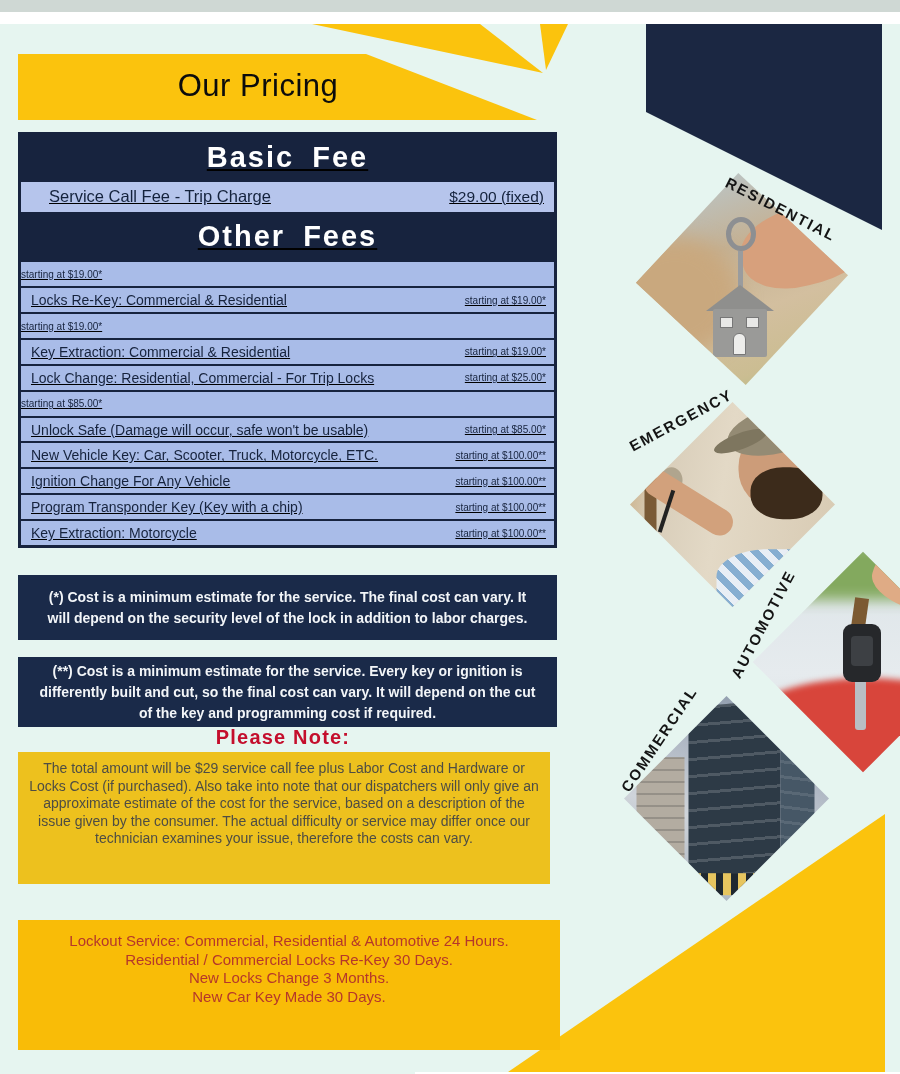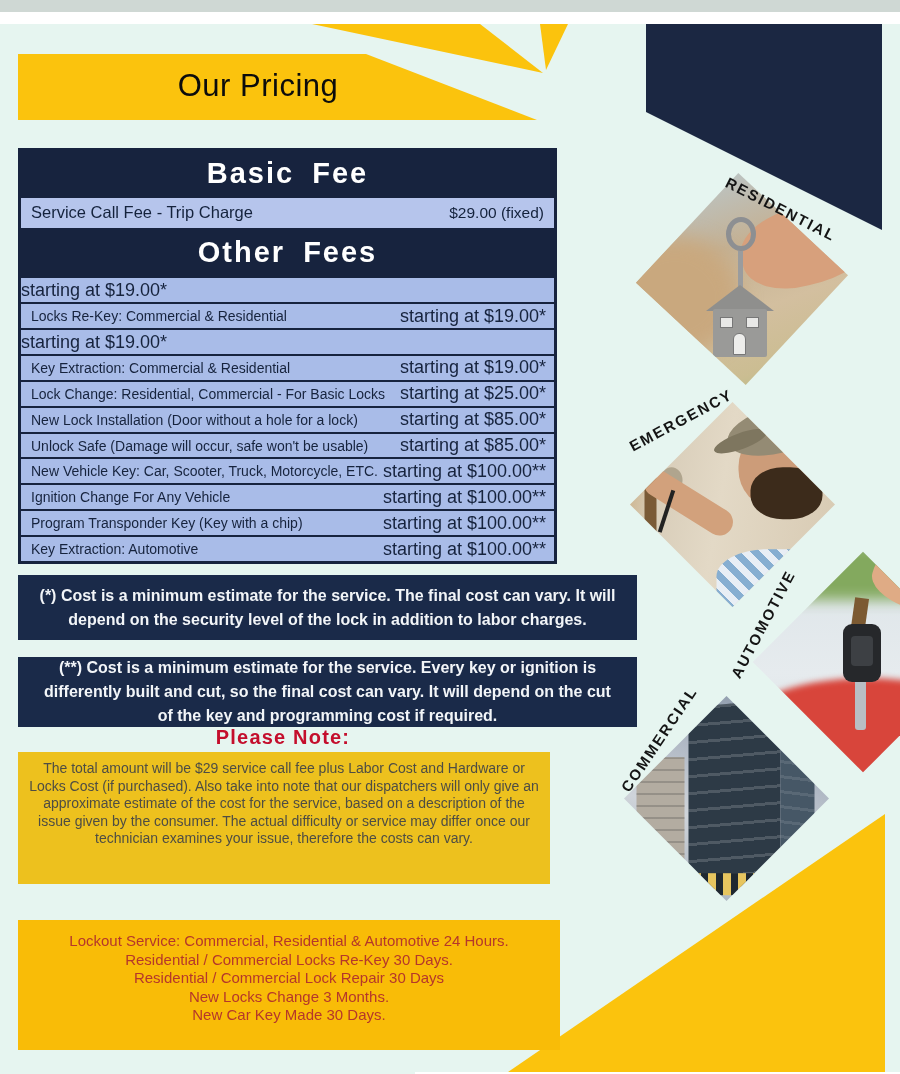--- a/index.html
+++ b/index.html
@@ -18,39 +18,39 @@
   *{margin:0;padding:0;box-sizing:border-box;}
   body{font-family:"Liberation Sans",sans-serif;background:#cfd8d4;}
   .page{position:relative;width:900px;height:1074px;background:var(--mint);overflow:hidden;margin:12px auto;}
   .decor{position:absolute;left:0;top:0;z-index:0;}
 
   
   .title{position:absolute;left:18px;top:56px;width:480px;text-align:center;
     font-size:31px;color:#0c0c0c;letter-spacing:.5px;z-index:3;}
 
   
-  .table{position:absolute;left:18px;top:136px;width:539px;height:416px;
-    background:var(--navy);padding:3px;z-index:3;display:flex;flex-direction:column;}
+  .table{position:absolute;left:18px;top:120px;width:539px;height:416px;
+    background:var(--navy);padding:3px;z-index:3;display:flex;flex-direction:column;text-decoration:underline;}
   .thead{color:#fff;font-weight:bold;font-size:29px;letter-spacing:2px;word-spacing:8px;
     display:flex;align-items:center;justify-content:center;background:var(--navy);}
   .thead.basic{height:45px;margin-bottom:2px;}
   .thead.other{height:47px;margin-bottom:2px;}
   .service-row{height:30px;background:var(--row-blue-light);display:flex;align-items:center;
     justify-content:space-between;color:#14223C;margin-bottom:2px;}
-  .service-row .lbl{font-size:16.5px;padding-left:10px;}
+  .service-row .lbl{font-size:16.5px;padding-left:28px;}
   .service-row .prc{font-size:15.5px;padding-right:10px;}
   .fee-row{height:24px;background:var(--row-blue);display:flex;align-items:center;
     justify-content:space-between;color:#16233D;margin-bottom:2px;}
   .fee-row:last-child{margin-bottom:0;}
   .fee-row .lbl{font-size:14px;padding-left:10px;white-space:nowrap;}
-  .fee-row .prc{font-size:18px;padding-right:8px;white-space:nowrap;}
-
-  
-  .note-box{position:absolute;left:18px;width:619px;background:#1A2A49;color:#F2F5F8;
-    font-weight:bold;font-size:16px;line-height:1.5;text-align:center;
+  .fee-row .prc{font-size:10px;padding-right:8px;white-space:nowrap;}
+
+  
+  .note-box{position:absolute;left:18px;width:539px;background:#1A2A49;color:#F2F5F8;
+    font-weight:bold;font-size:14px;line-height:1.5;text-align:center;
     display:flex;align-items:center;justify-content:center;padding:6px 18px;z-index:3;}
   .note1{top:563px;height:65px;}
   .note2{top:645px;height:70px;}
 
   
   .red-heading{position:absolute;left:18px;width:530px;text-align:center;color:var(--red-heading);
     font-weight:bold;font-size:20px;letter-spacing:1.2px;z-index:3;}
   .rh1{top:714px;text-align:center;}
   .rh2{top:878px;}
 
@@ -156,59 +156,57 @@
       <span class="prc">starting at $19.00*</span>
     </div>
     <div class="fee-row">
       <span class="prc">starting at $19.00*</span>
     </div>
     <div class="fee-row">
       <span class="lbl">Key Extraction: Commercial &amp; Residential</span>
       <span class="prc">starting at $19.00*</span>
     </div>
     <div class="fee-row">
-      <span class="lbl">Lock Change: Residential, Commercial - For Basic Locks</span>
+      <span class="lbl">Lock Change: Residential, Commercial - For Trip Locks</span>
       <span class="prc">starting at $25.00*</span>
     </div>
     <div class="fee-row">
-      <span class="lbl">New Lock Installation (Door without a hole for a lock)</span>
       <span class="prc">starting at $85.00*</span>
     </div>
     <div class="fee-row">
       <span class="lbl">Unlock Safe (Damage will occur, safe won't be usable)</span>
       <span class="prc">starting at $85.00*</span>
     </div>
     <div class="fee-row">
       <span class="lbl">New Vehicle Key: Car, Scooter, Truck, Motorcycle, ETC.</span>
       <span class="prc">starting at $100.00**</span>
     </div>
     <div class="fee-row">
       <span class="lbl">Ignition Change For Any Vehicle</span>
       <span class="prc">starting at $100.00**</span>
     </div>
     <div class="fee-row">
       <span class="lbl">Program Transponder Key (Key with a chip)</span>
       <span class="prc">starting at $100.00**</span>
     </div>
     <div class="fee-row">
-      <span class="lbl">Key Extraction: Automotive</span>
+      <span class="lbl">Key Extraction: Motorcycle</span>
       <span class="prc">starting at $100.00**</span>
     </div>
   </div>
 
   <div class="note-box note1">(*) Cost is a minimum estimate for the service. The final cost can vary. It will depend on the security level of the lock in addition to labor charges.</div>
   <div class="note-box note2">(**) Cost is a minimum estimate for the service. Every key or ignition is differently built and cut, so the final cost can vary. It will depend on the cut of the key and programming cost if required.</div>
 
   <div class="red-heading rh1">Please Note:</div>
   <div class="please-box">The total amount will be $29 service call fee plus Labor Cost and Hardware or Locks Cost (if purchased). Also take into note that our dispatchers will only give an approximate estimate of the cost for the service, based on a description of the issue given by the consumer. The actual difficulty or service may differ once our technician examines your issue, therefore the costs can vary.</div>
 
   <div class="warranty-box">
     <div>Lockout Service: Commercial, Residential &amp; Automotive 24 Hours.</div>
     <div>Residential / Commercial Locks Re-Key 30 Days.</div>
-    <div>Residential / Commercial Lock Repair 30 Days</div>
     <div>New Locks Change 3 Months.</div>
     <div>New Car Key Made 30 Days.</div>
   </div>
 
   <div class="photo ph-res">
     <div class="inner">
       <div class="blob r-blur1"></div>
       <div class="blob r-hand"></div>
       <div class="blob r-ring"></div>
       <div class="r-chain" style="position:absolute;"></div>

